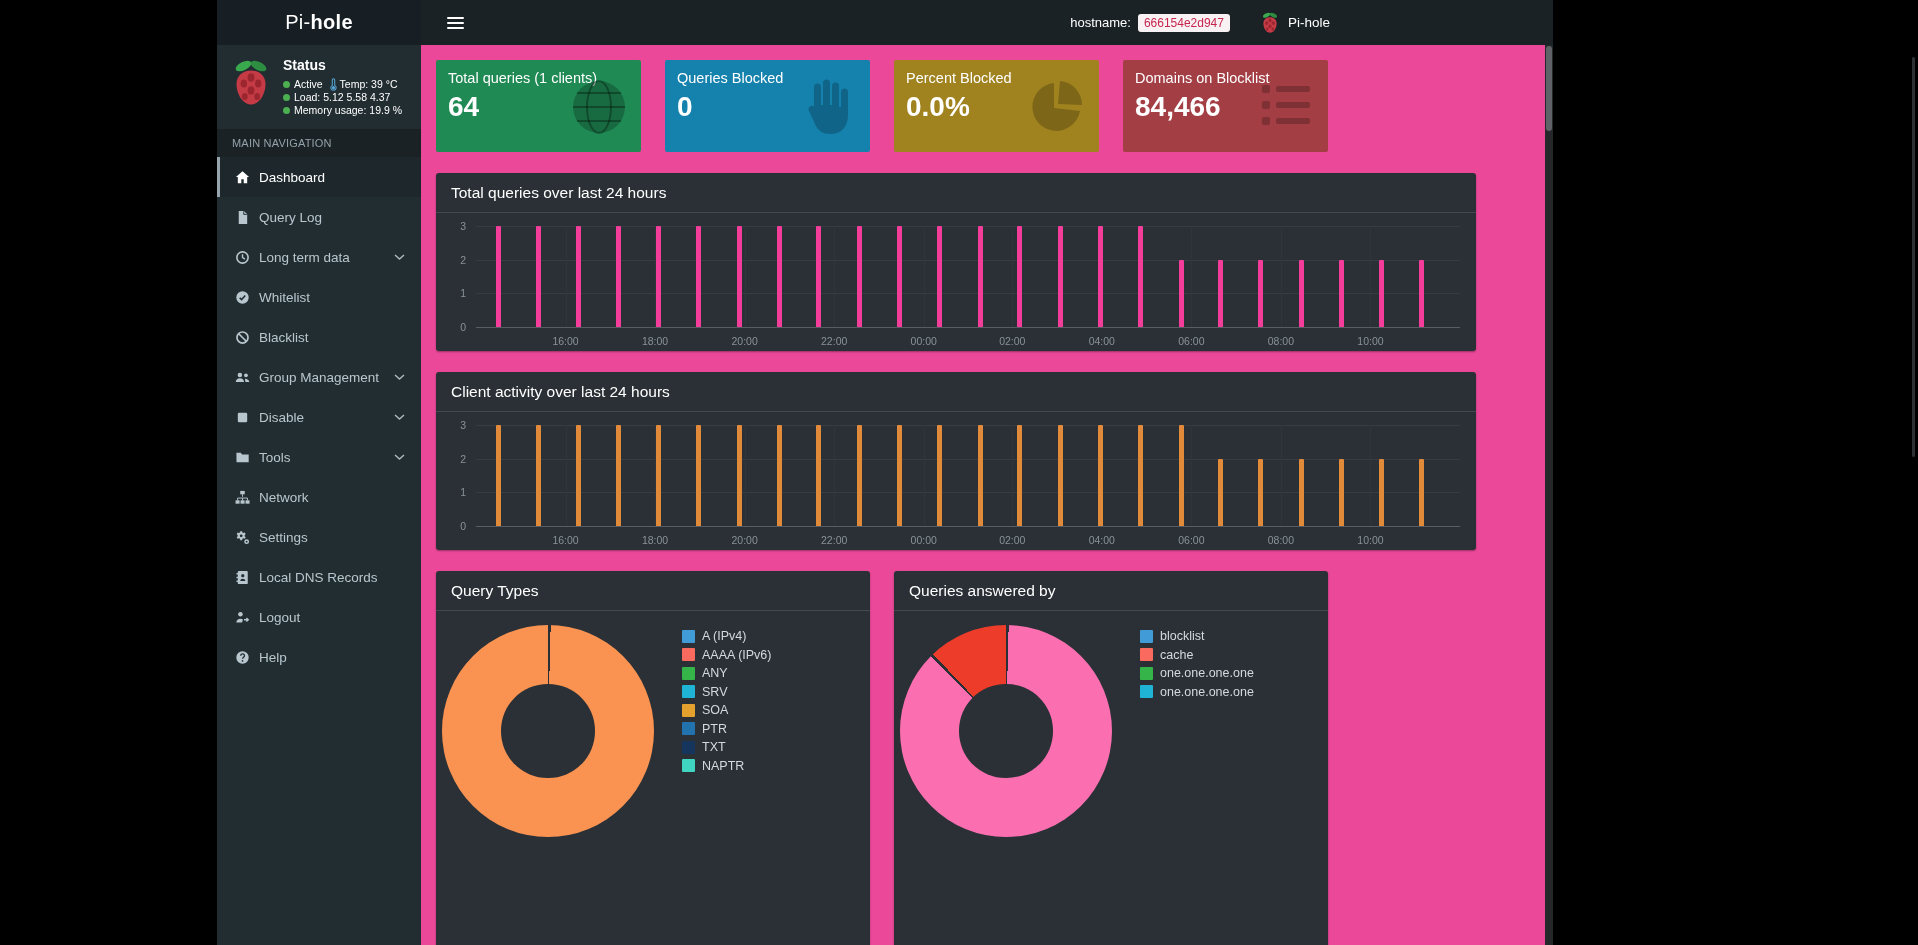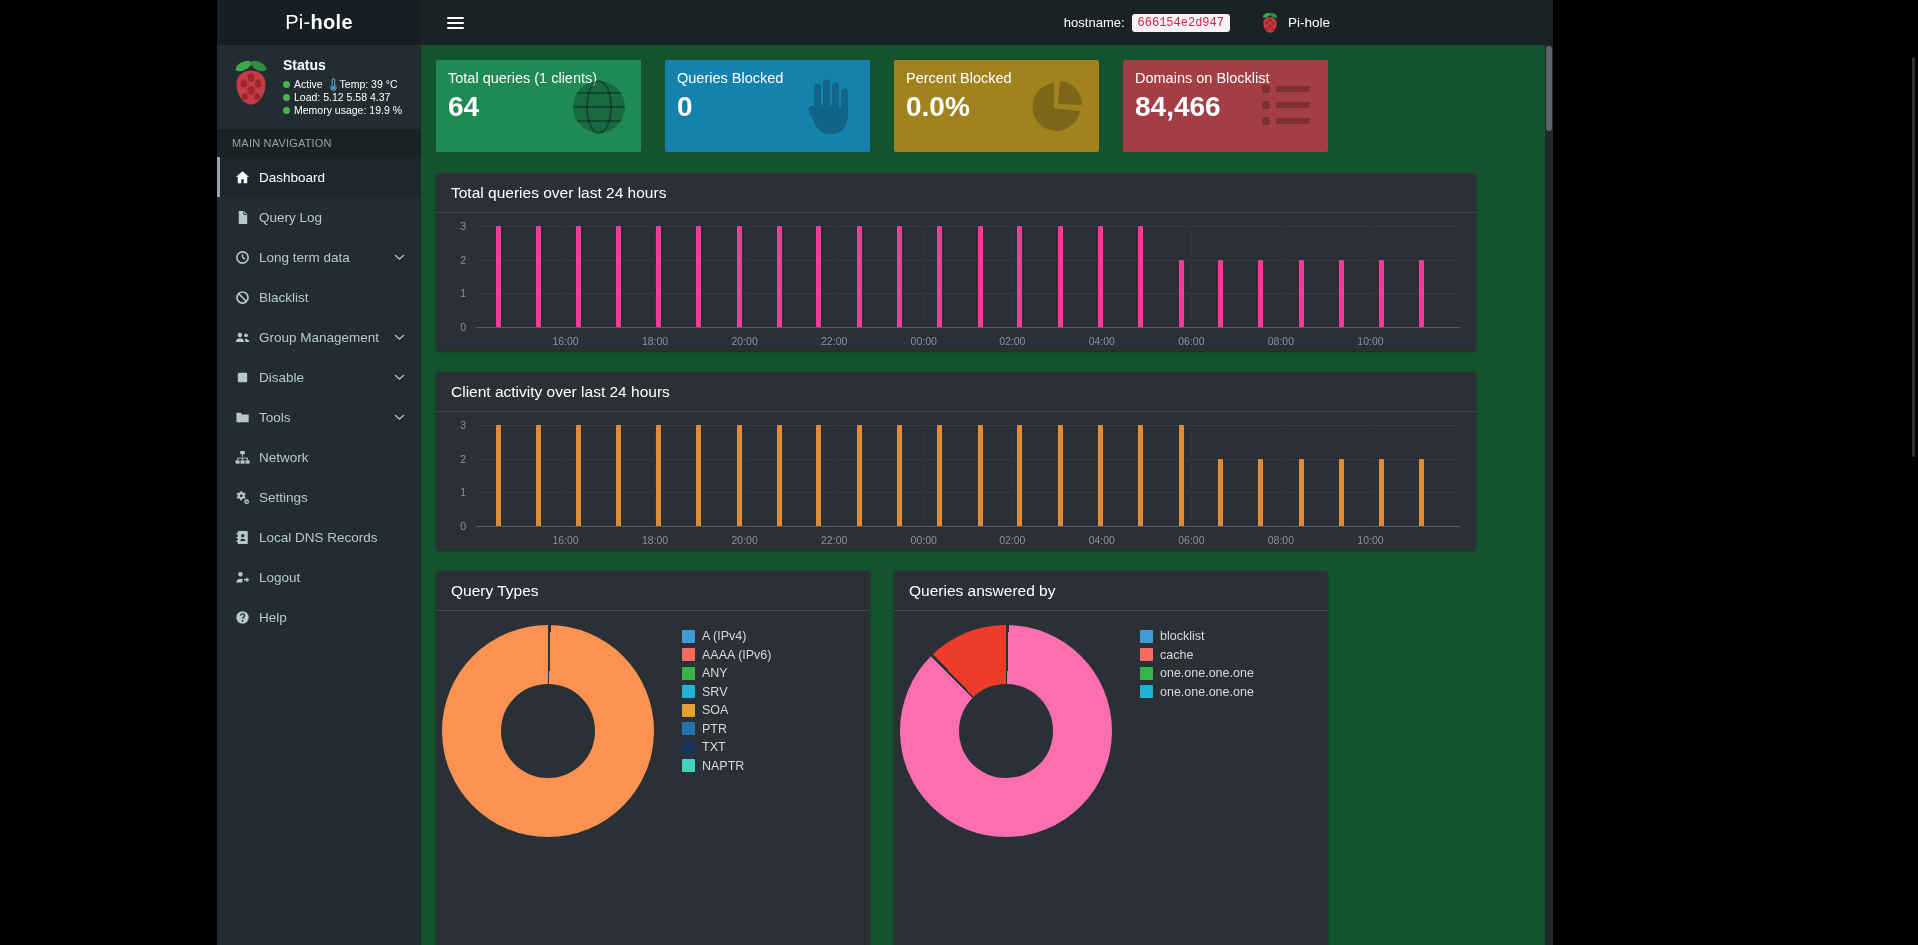--- a/index.html
+++ b/index.html
@@ -1,31 +1,31 @@
 <!DOCTYPE html>
 <html><head>
 <meta charset="utf-8">
 <style>
   html,body{margin:0;padding:0;background:#000;width:1918px;height:945px;overflow:hidden;
     font-family:"Liberation Sans","DejaVu Sans",sans-serif;}
   *{box-sizing:border-box;}
   .screen{position:relative;width:1918px;height:945px;background:#000;}
-  .app{position:absolute;left:217px;top:0;width:1336px;height:945px;background:#14532d;overflow:hidden;}
+  .app{position:absolute;left:217px;top:0;width:1336px;height:945px;background:#ec4899;overflow:hidden;}
 
   
   .navbar{position:absolute;top:0;left:0;right:0;height:45px;background:#1a2226;display:flex;z-index:5;}
   .logo{width:204px;height:45px;background:#171f24;color:#fff;display:flex;align-items:center;justify-content:center;
     font-size:20px;letter-spacing:.3px;cursor:pointer;}
   .logo .lb{font-weight:bold;}
   .navbar-main{flex:1;display:flex;align-items:center;justify-content:space-between;padding:0 223px 0 16px;}
   .hamburger{display:flex;flex-direction:column;gap:3px;padding:8px 10px;cursor:pointer;}
   .hamburger span{display:block;width:17px;height:2px;background:#fff;border-radius:1px;}
   .nav-right{display:flex;align-items:center;}
   .hostname-label{color:#fff;font-size:13px;margin-right:7px;}
-  .hostname-value{font-family:Liberation Mono, monospace;font-size:12px;color:#c7254e;
+  .hostname-value{font-family:Liberation Sans, sans-serif;font-size:12px;color:#c7254e;
     background:#f9f2f4;border-radius:3px;padding:2px 6px;}
   .nav-rasp{margin-left:30px;display:flex;align-items:center;}
   .brand{color:#fff;font-size:13.5px;margin-left:8px;}
 
   
   .sidebar{position:absolute;top:45px;left:0;width:204px;bottom:0;background:#222d32;}
   .status-panel{display:flex;padding:12px 8px 12px 12px;}
   .status-rasp{width:50px;flex:0 0 50px;}
   .status-info{flex:1;color:#fff;padding-left:4px;}
   .status-title{font-size:14px;font-weight:bold;margin-bottom:5px;}
@@ -191,20 +191,29 @@
                 <circle cx="8" cy="8" r="6" stroke-width="1.7"></circle>
                 <path d="M8 4.5V8l2.6 1.8" stroke-width="1.5"></path>
               </svg>
             </span>
             <span class="mi-label">Long term data</span>
             <span class="chevron">
               <svg width="11" height="7" viewBox="0 0 11 7">
                 <path d="M1 1l4.5 4L10 1" stroke="currentColor" stroke-width="1.5" fill="none"></path>
               </svg>
             </span>
+          </li>
+          <li>
+            <span class="mi-icon">
+              <svg viewBox="0 0 16 16">
+                <circle cx="8" cy="8" r="6.6" fill="currentColor"></circle>
+                <path d="M5 8.3l2 2 4-4.4" stroke="#222d32" stroke-width="1.7" fill="none"></path>
+              </svg>
+            </span>
+            <span class="mi-label">Whitelist</span>
           </li>
           <li>
             <span class="mi-icon">
               <svg viewBox="0 0 16 16" fill="none" stroke="currentColor">
                 <circle cx="8" cy="8" r="5.9" stroke-width="1.8"></circle>
                 <path d="M4 4l8 8" stroke-width="1.8"></path>
               </svg>
             </span>
             <span class="mi-label">Blacklist</span>
           </li>

